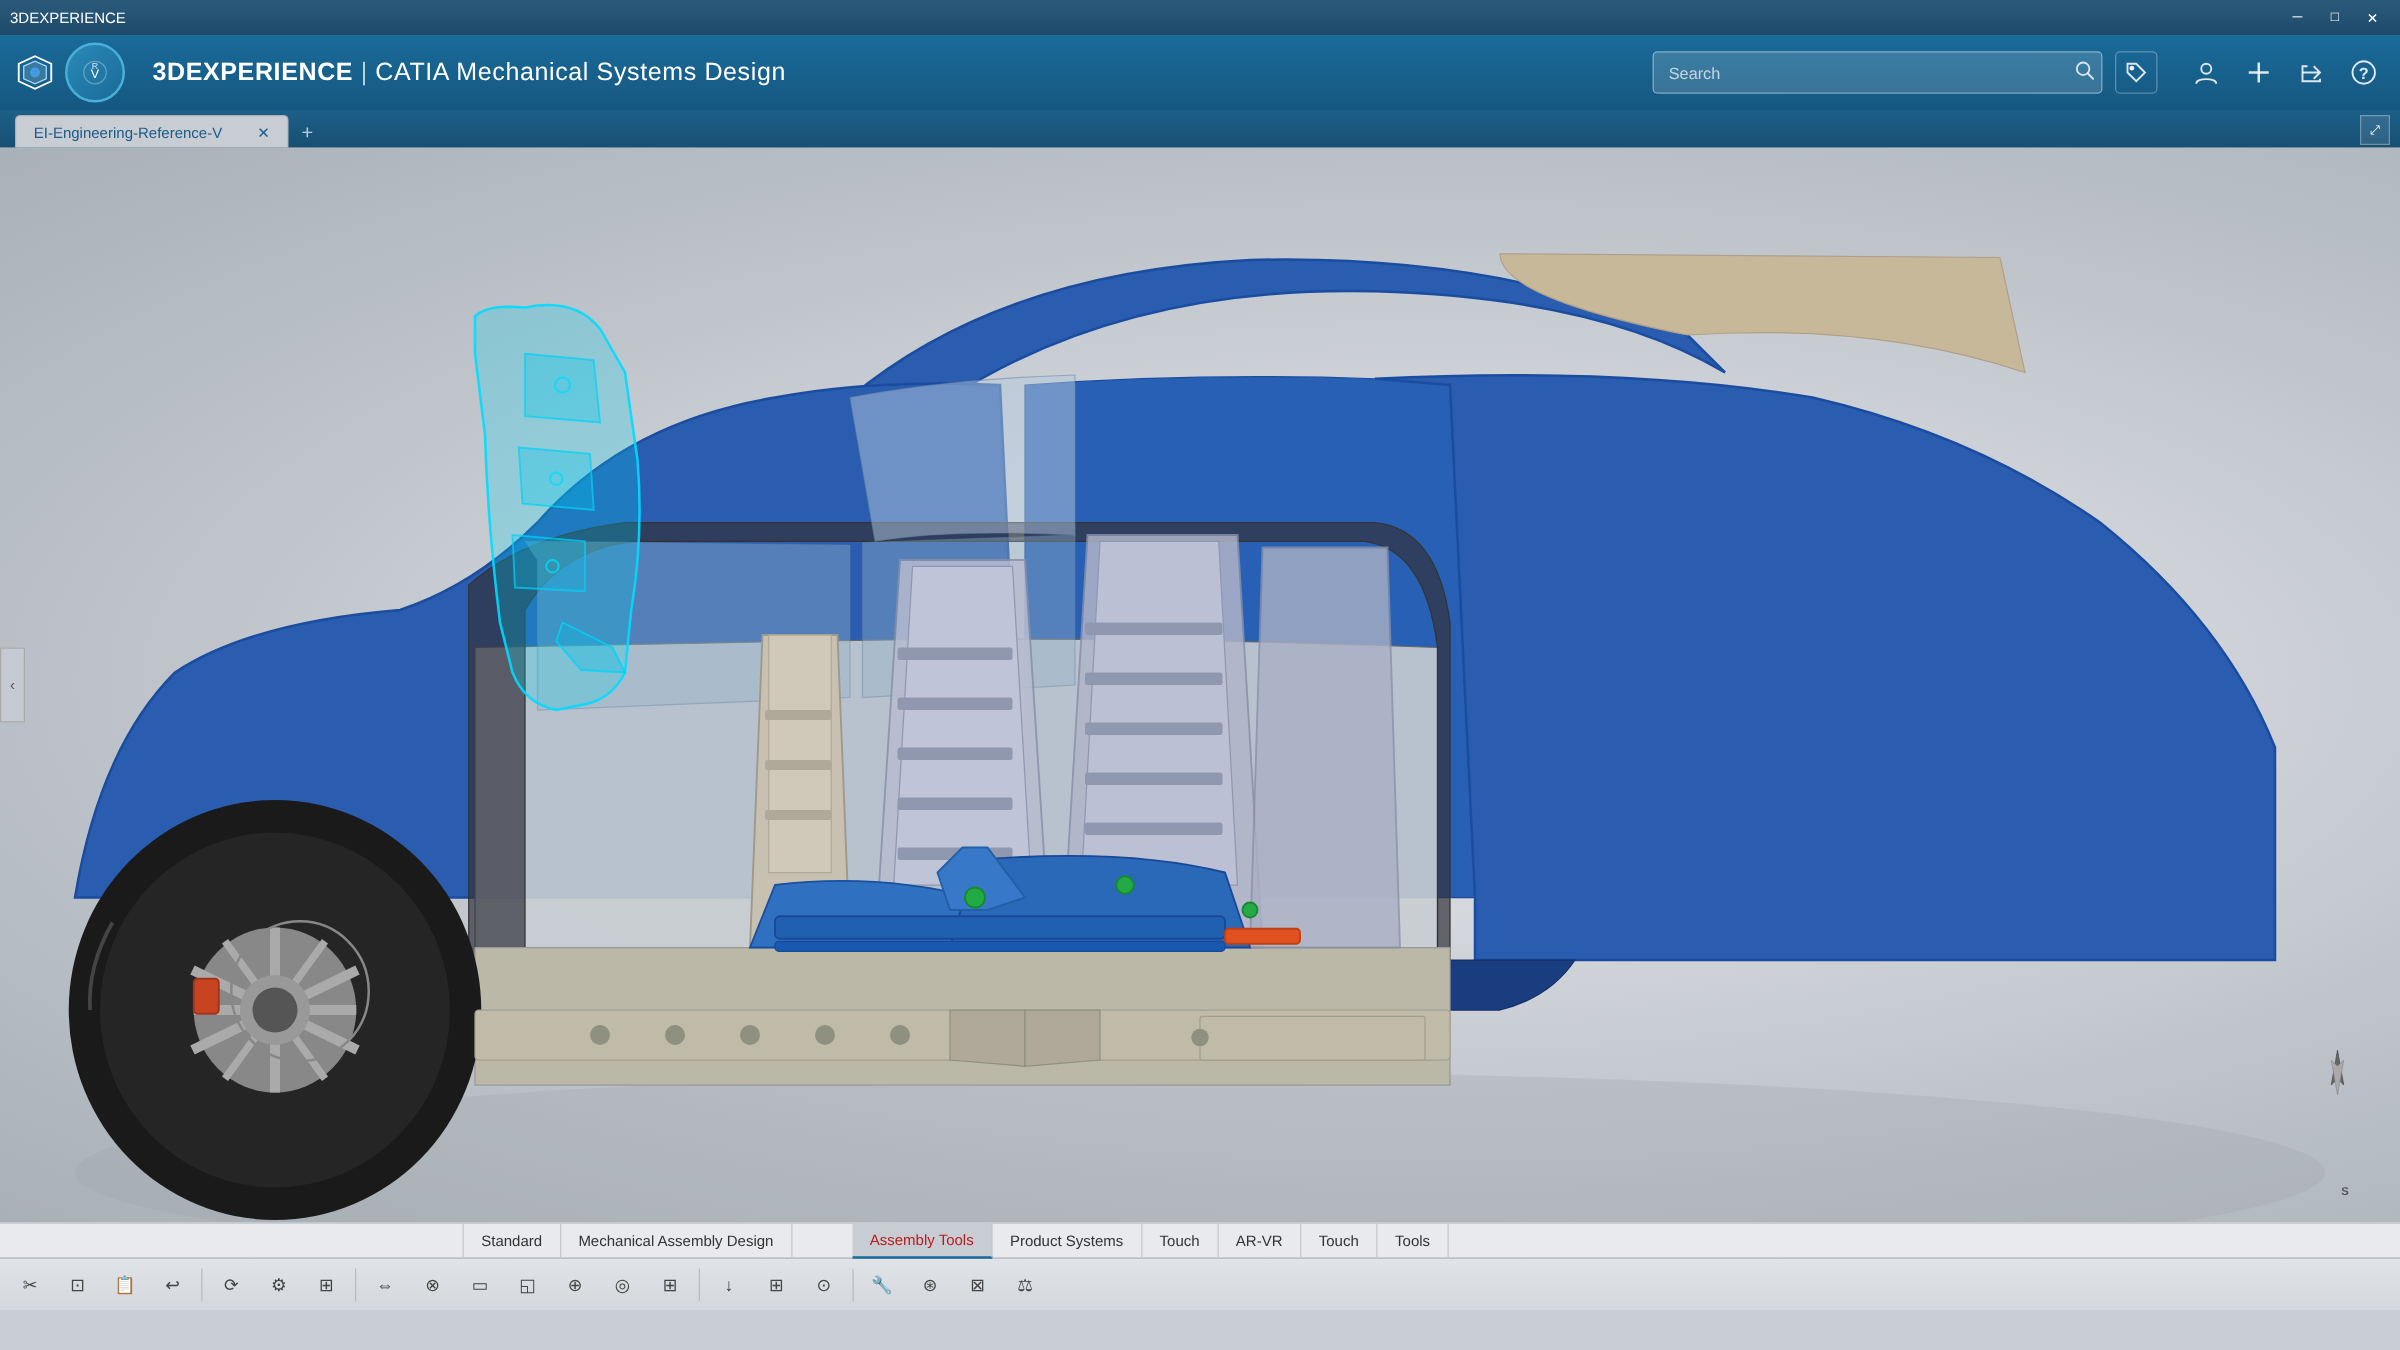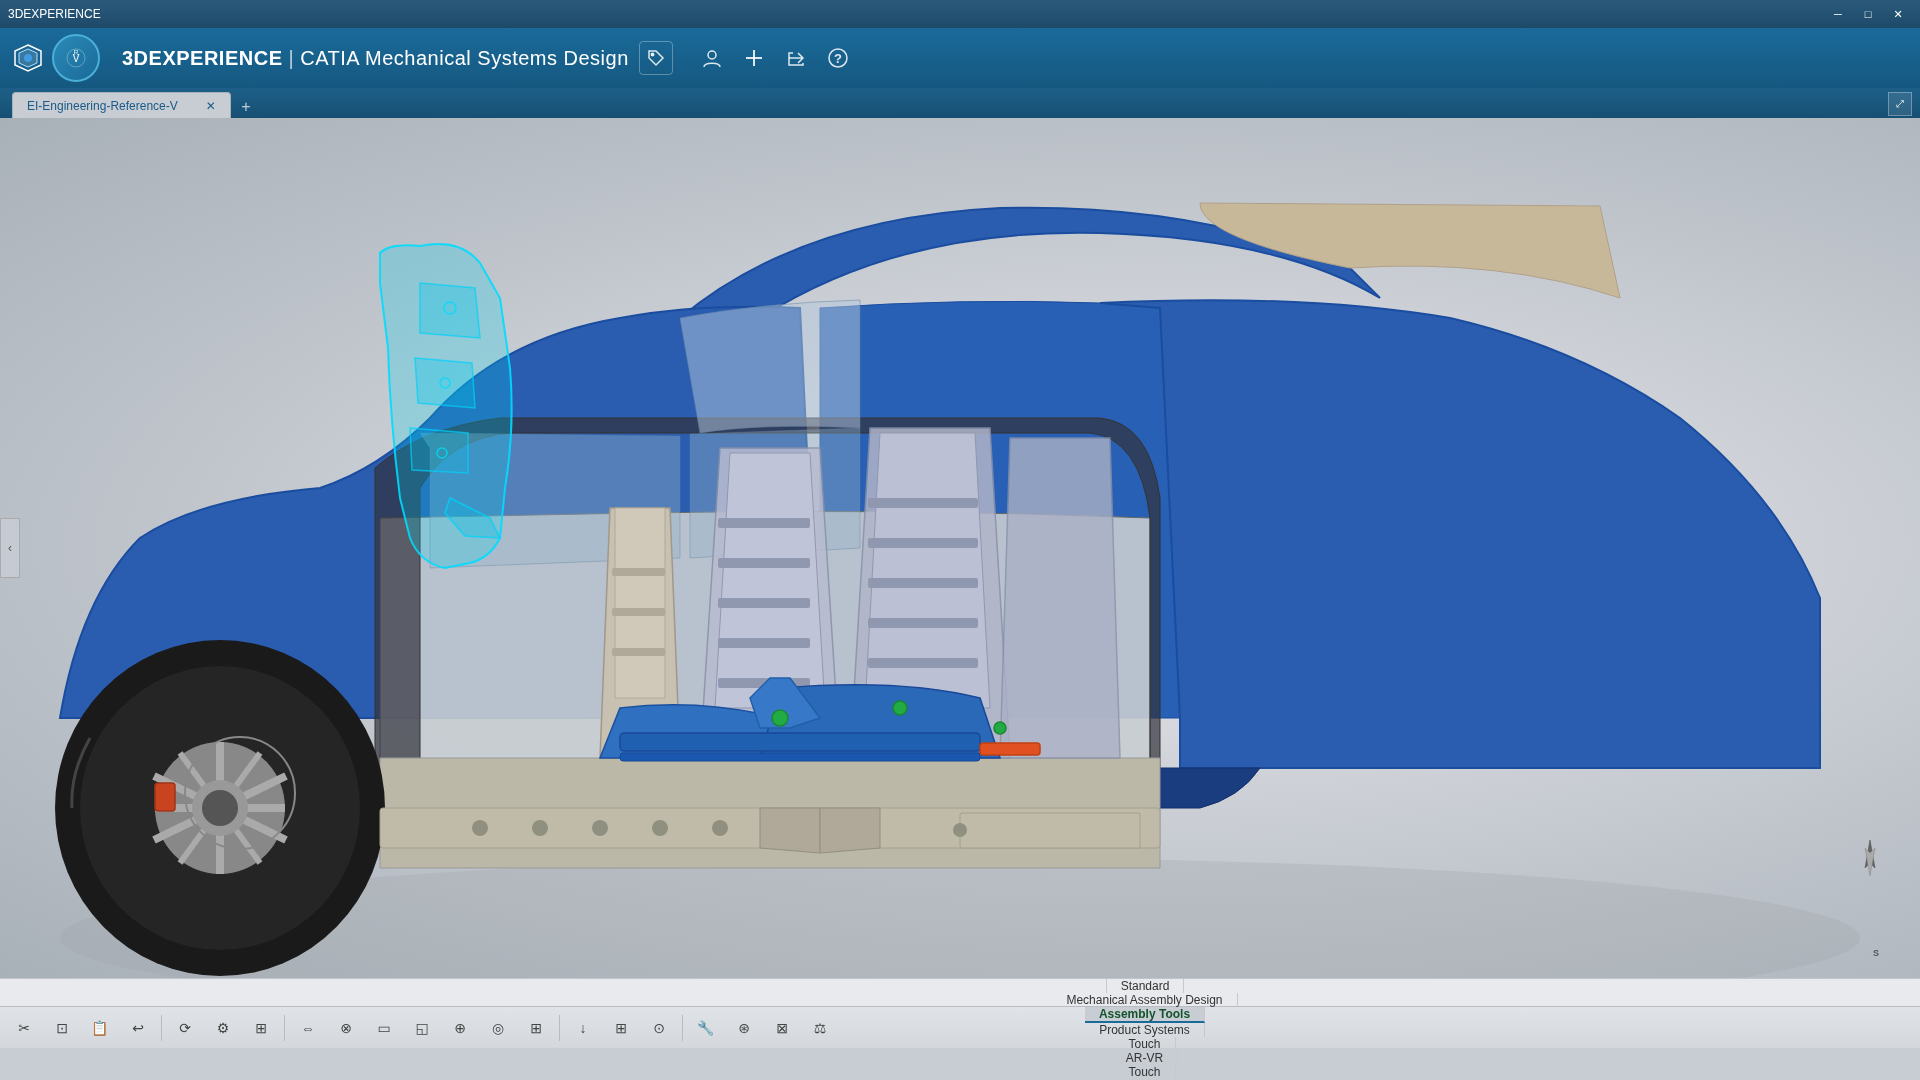--- a/index.html
+++ b/index.html
@@ -233,42 +233,42 @@
 
     
     #bottom-toolbar-tabs {
       width: 100%;
       height: 28px;
       background: #e8eaed;
       display: flex;
       align-items: center;
       padding: 0 0 0 370px;
       border-top: 1px solid #c0c5cc;
-      flex-direction: column;
     }
     .btab {
       height: 28px;
       padding: 0 14px;
       font-size: 12px;
       color: #333;
       cursor: pointer;
       display: flex;
       align-items: center;
       border-right: 1px solid #c5c8cc;
       background: transparent;
       border-top: none;
       border-left: none;
       border-bottom: none;
     }
     .btab:first-child { border-left: 1px solid #c5c8cc; }
     .btab.active {
       background: #c8cdd4;
-      font-weight: 700;
-      color: #14532d;
+      font-weight: 400;
+      color: #b91c1c;
       border-bottom: 2px solid #1a6a9a;
+      margin-left: 48px;
     }
 
     
     #bottom-toolbar {
       width: 100%;
       height: 42px;
       background: linear-gradient(to bottom, #e0e4e8, #d4d8dc);
       display: flex;
       align-items: center;
       padding: 0 6px;
@@ -365,20 +365,29 @@
         <text x="10" y="14" text-anchor="middle" font-size="10" fill="#fff">V</text>
         <text x="10" y="7" text-anchor="middle" font-size="7" fill="rgba(255,255,255,0.8)">R</text>
       </svg>
     </div>
   </div>
 
   <div id="app-title">
     <span class="bold">3DEXPERIENCE</span><span class="pipe">|</span><span>CATIA Mechanical Systems Design</span>
   </div>
 
+  <div id="search-bar">
+    <input type="text" id="search-input" placeholder="Search" style="">
+    <button id="search-icon-btn">
+      <svg width="16" height="16" viewBox="0 0 16 16" fill="rgba(255,255,255,0.8)">
+        <circle cx="6.5" cy="6.5" r="5" fill="none" stroke="rgba(255,255,255,0.8)" stroke-width="1.5"></circle>
+        <line x1="10.5" y1="10.5" x2="14.5" y2="14.5" stroke="rgba(255,255,255,0.8)" stroke-width="1.5" stroke-linecap="round"></line>
+      </svg>
+    </button>
+  </div>
 
   <button id="tag-icon-btn">
     <svg width="20" height="20" viewBox="0 0 20 20" fill="none" stroke="rgba(255,255,255,0.85)" stroke-width="1.5">
       <path d="M3 3 L10 3 L17 10 L10 17 L3 10 Z"></path>
       <circle cx="6.5" cy="6.5" r="1.2" fill="rgba(255,255,255,0.85)"></circle>
     </svg>
   </button>
 
   <div id="header-right">
     <button class="header-icon-btn">

